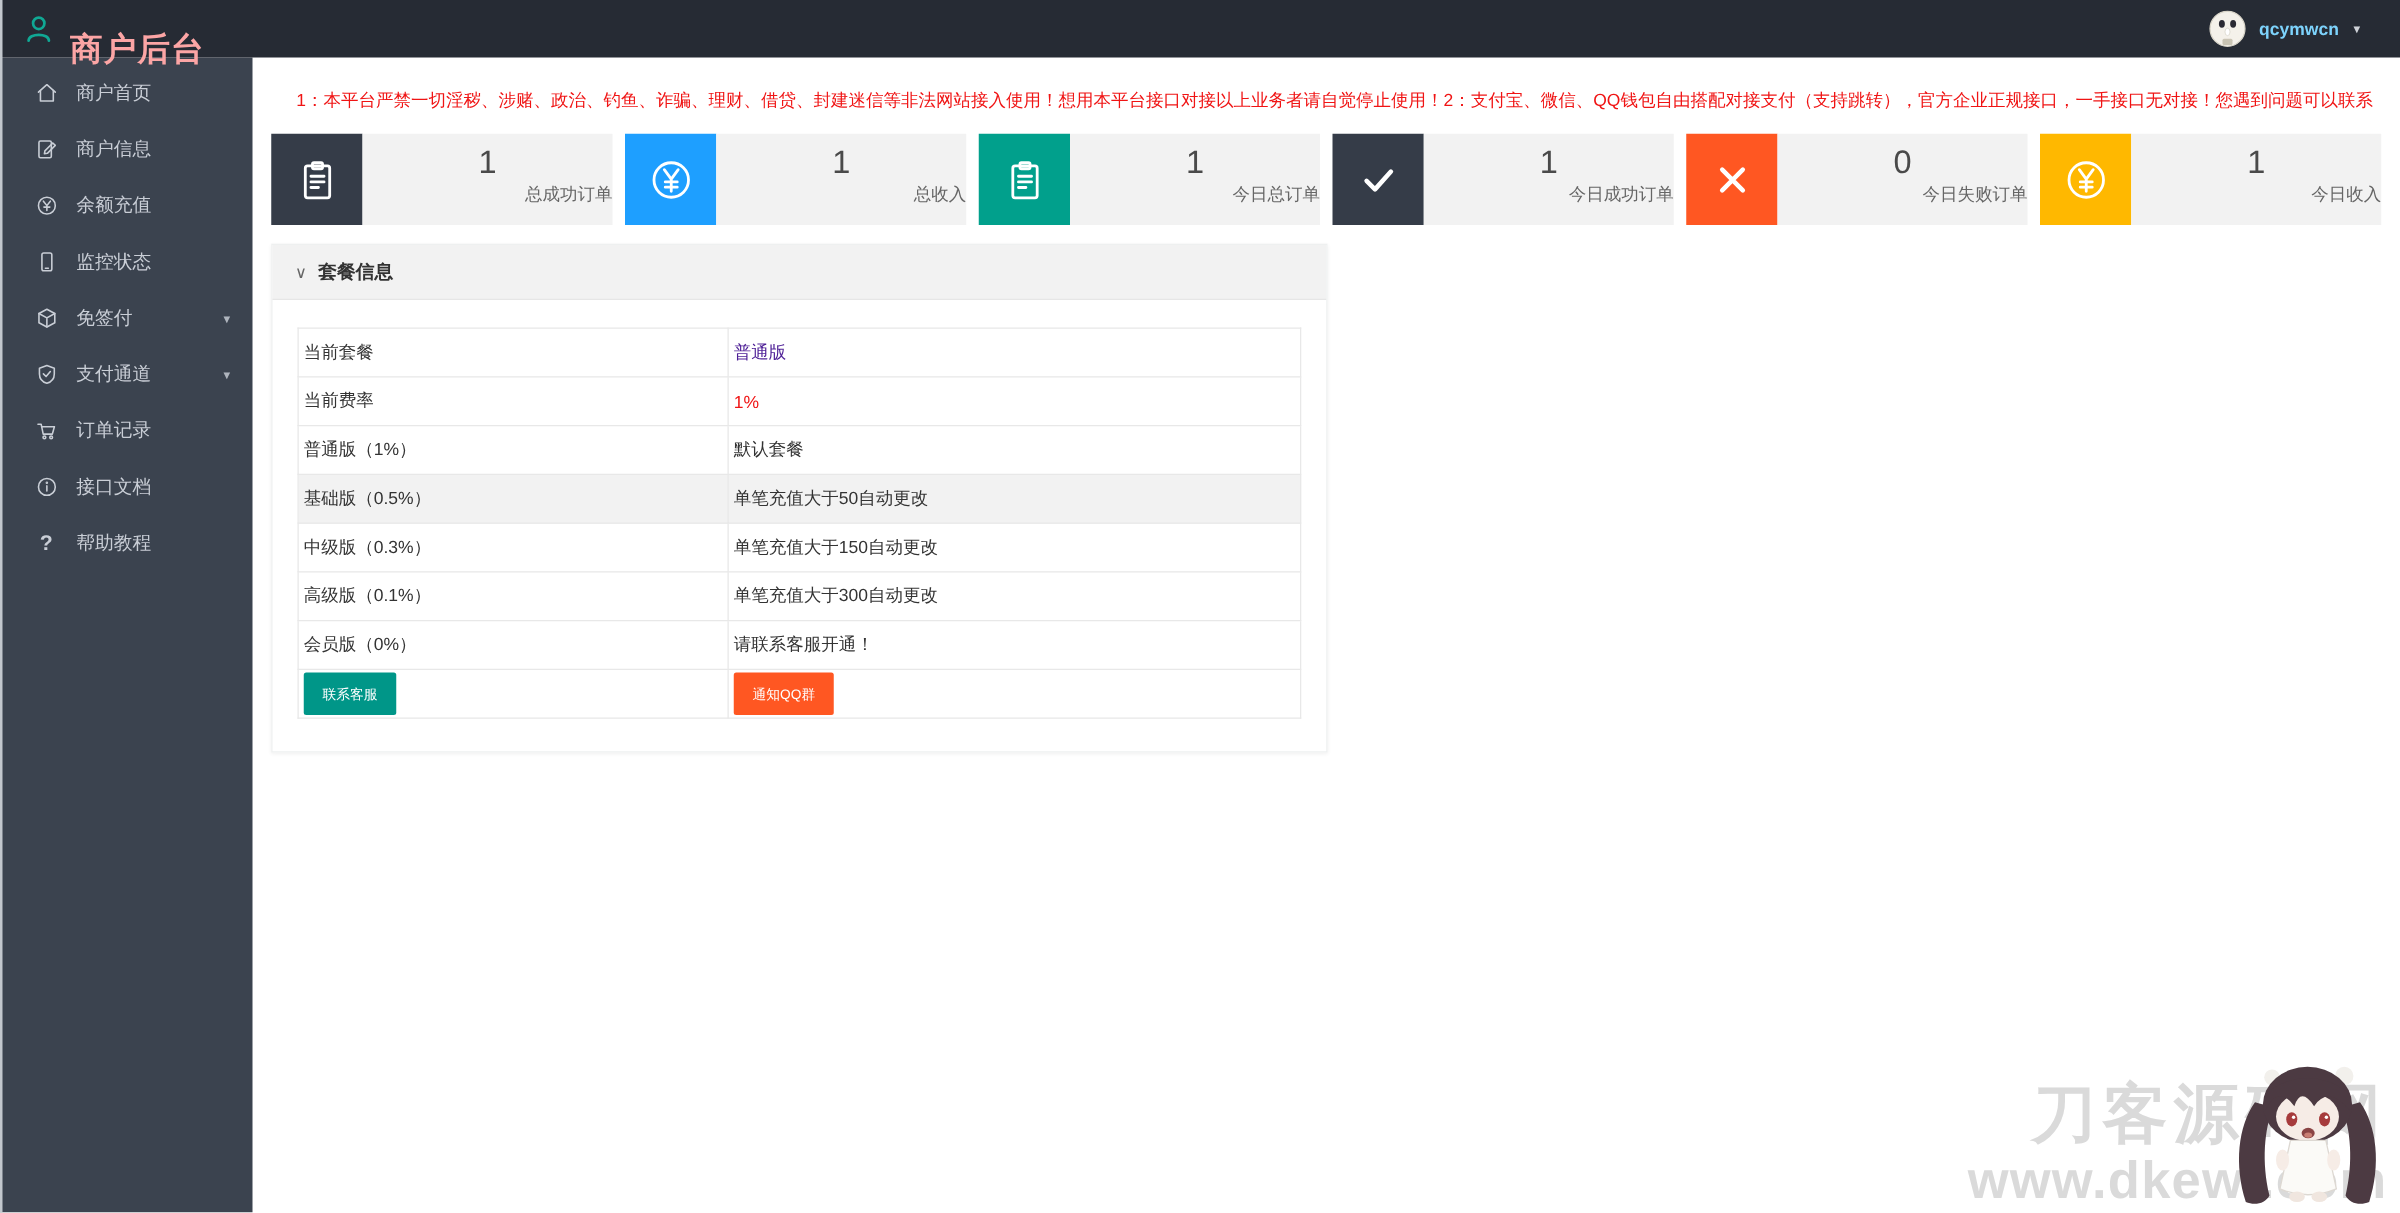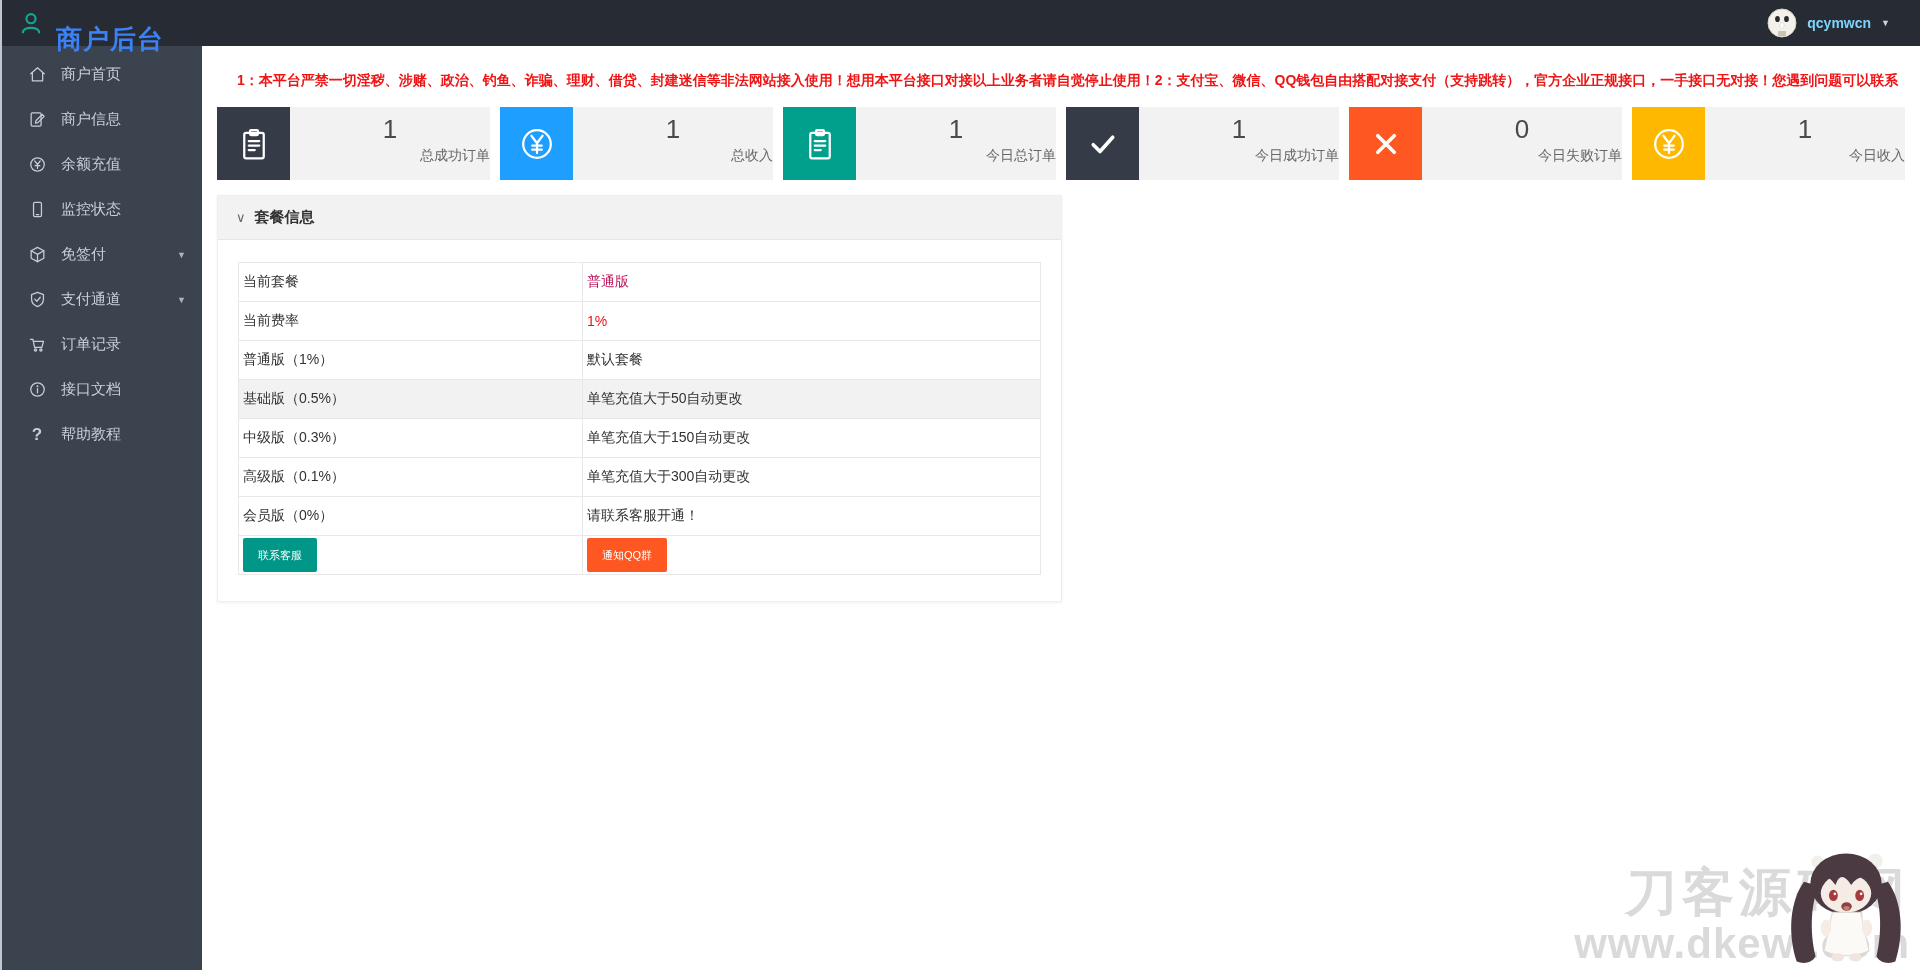--- a/index.html
+++ b/index.html
@@ -9,21 +9,21 @@
     font-family:"Liberation Sans","DejaVu Sans",sans-serif;
     background:#ffffff;
   }
   
   .header {
     position:absolute; top:0; left:0; right:0; height:46px;
     background:#262b34; display:flex; align-items:center; z-index:6;
   }
   .logo { display:flex; align-items:center; gap:12px; padding-left:18px; }
   .logo-icon { width:26px; height:26px; color:#10a894; display:flex; }
-  .logo-title { color:#3b82f6; font-size:26px; font-weight:bold; letter-spacing:1px;margin-top:32px; }
+  .logo-title { color:#fca5a5; font-size:26px; font-weight:bold; letter-spacing:1px;margin-top:32px; }
   .user { margin-left:auto; display:flex; align-items:center; gap:10px; padding-right:30px; cursor:pointer; }
   .avatar { width:30px; height:30px; border-radius:50%; display:block; }
   .user-name { color:#7dd3fc; font-size:14px; font-weight:bold; }
   .user-caret { color:#cfd3d9; font-size:9px; }
   
   .edge-strip { position:absolute; left:0; top:0; width:2px; height:970px; background:#c2c7cd; z-index:9; }
   
   .sidebar {
     position:absolute; top:46px; left:0; bottom:0; width:202px;
     background:#3b434f; padding-top:6px; z-index:5;
@@ -34,21 +34,21 @@
     cursor:pointer; position:relative;
   }
   .s-icon { width:20px; height:20px; margin-right:14px; display:flex; align-items:center; justify-content:center; }
   .s-icon svg { width:19px; height:19px; }
   .s-q { font-size:17px; font-weight:bold; width:20px; text-align:center; }
   .s-caret { position:absolute; right:16px; font-size:9px; color:#aeb4bd; }
   
   .main { position:absolute; left:202px; top:46px; right:0; bottom:0; background:#fff; overflow:hidden; }
   .notice {
     position:absolute; left:35px; top:26px; right:0;
-    font-size:14px; white-space:nowrap; overflow:hidden; font-weight:700;
+    font-size:14px; white-space:nowrap; overflow:hidden; font-weight:400;
   }
   
   .cards { position:absolute; left:15px; top:61px; display:flex; gap:10px; }
   .stat-card { width:273px; height:73px; display:flex; }
   .stat-icon { width:73px; height:73px; color:#fff; display:flex; align-items:center; justify-content:center; }
   .stat-icon svg { width:36px; height:36px; }
   .stat-body { flex:1; background:#f2f2f2; text-align:center; padding-top:8px; }
   .stat-value { font-size:26px; color:#4a4a4a; line-height:28px; }
   .stat-label { font-size:14px; color:#666; margin-top:4px;text-align:right; }
   
@@ -293,21 +293,21 @@
   <div class="panel">
     <div class="panel-header">
       <span class="chev">∨</span>
       <span>套餐信息</span>
     </div>
     <div class="panel-body">
       <table class="pkg">
         <tbody>
             <tr>
           <td class="c1">当前套餐</td>
-          <td style="color: #be185d;">普通版</td>
+          <td style="color: #4c1d95;">普通版</td>
         </tr>
         <tr>
           <td class="c1">当前费率</td>
           <td style="color: rgb(240, 20, 20);">1%</td>
         </tr>
         <tr>
           <td class="c1">普通版（1%）</td>
           <td>默认套餐</td>
         </tr>
         <tr style="background-color: rgb(242, 242, 242);">

